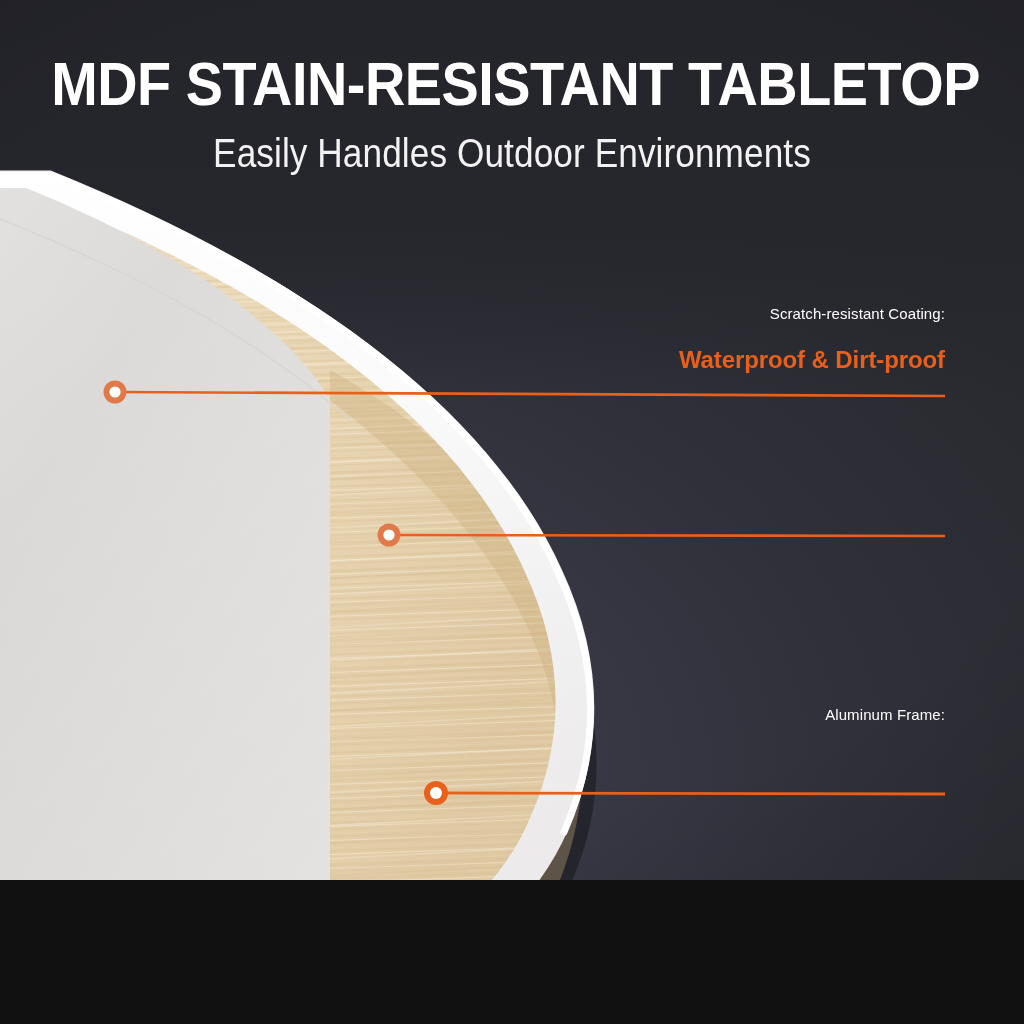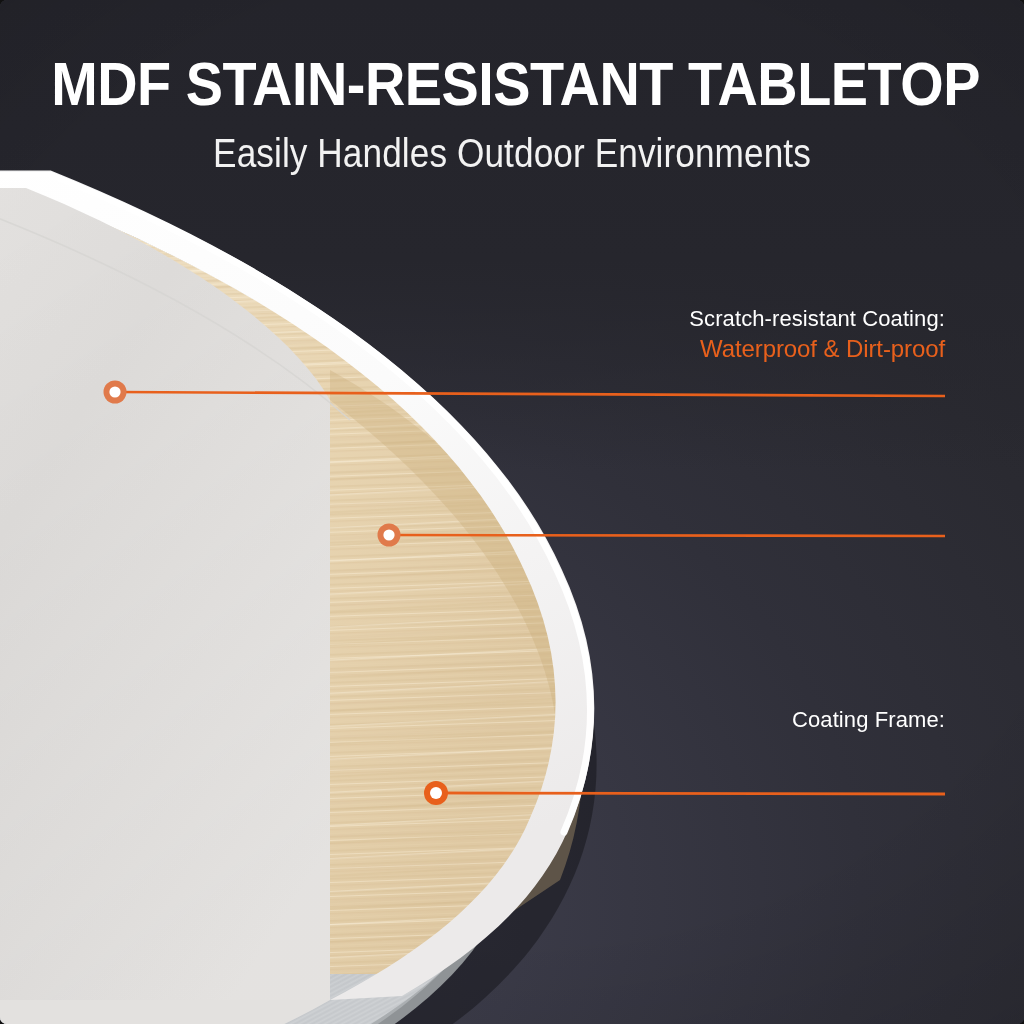--- a/index.html
+++ b/index.html
@@ -1,24 +1,23 @@
 <!DOCTYPE html>
 <html><head>
 <meta charset="utf-8">
 <style>
   html,body{margin:0;padding:0;background:#111;}
   *{box-sizing:border-box;}
 
   #stage{
     position:relative;
-    width:1024px;height:1024px;
+    width:1024px;height:880px;
     overflow:hidden;
     font-family:"Liberation Sans", sans-serif;
     background:#2b2b33;
-    border-radius:7px;
   }
 
   
   .bg-base{
     position:absolute;inset:0;
     background:
       radial-gradient(120% 95% at 18% 88%, #424252 0%, #3a3a47 28%, #30303a 55%, #2a2a31 80%, #26262c 100%),
       linear-gradient(160deg,#23232a 0%,#2c2c34 45%,#2e2e38 100%);
   }
   .bg-topdark{
@@ -54,28 +53,28 @@
     transform-origin:center;
     white-space:nowrap;
   }
 
   
   #product{position:absolute;left:0;top:0;width:1024px;height:1024px;z-index:10;}
 
   
   .callout{position:absolute;z-index:60;}
   .callout .label{
-    color:#ffffff;font-size:22px;font-weight:400;
+    color:#ffffff;font-size:15px;font-weight:400;
     text-align:right;letter-spacing:.1px;line-height:1.25;
     white-space:nowrap;
   }
   .callout .value{
-    color:#E8601C;font-size:24px;font-weight:400;
+    color:#E8601C;font-size:24px;font-weight:700;
     text-align:right;letter-spacing:-.1px;line-height:1.3;
-    margin-top:0;white-space:nowrap;
+    margin-top:20px;white-space:nowrap;
   }
 
   
   #leaders{position:absolute;left:0;top:0;width:1024px;height:1024px;z-index:55;pointer-events:none;}
 </style>
 </head>
 <body>
 
 <div id="stage">
 
@@ -302,16 +301,16 @@
     </g>
   </svg>
 
   <div class="callout" style="left:545px;top:305px;width:400px;">
     <div class="label">Scratch-resistant Coating:</div>
     <div class="value">Waterproof &amp; Dirt-proof</div>
   </div>
 
 
   <div class="callout" style="left:545px;top:706px;width:400px;">
-    <div class="label">Coating Frame:</div>
+    <div class="label">Aluminum Frame:</div>
   </div>
 
 </div>
 
 </body></html>

